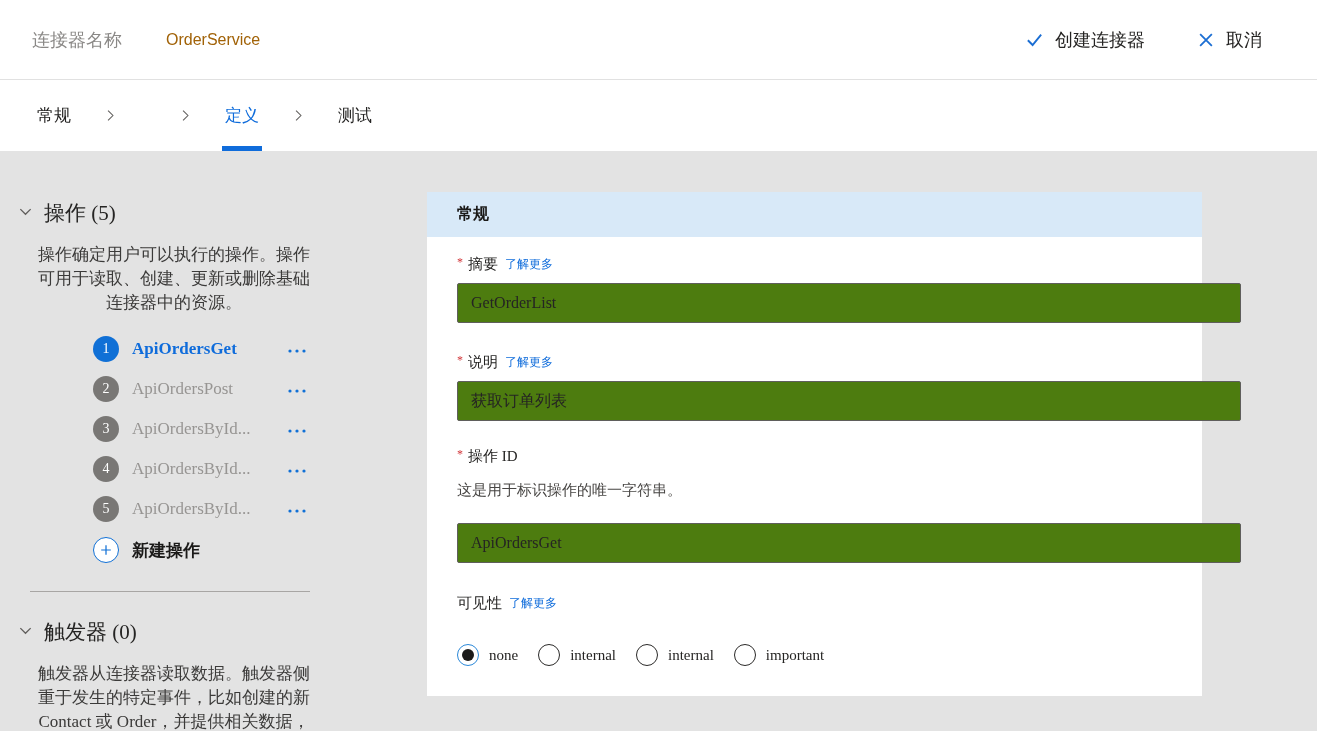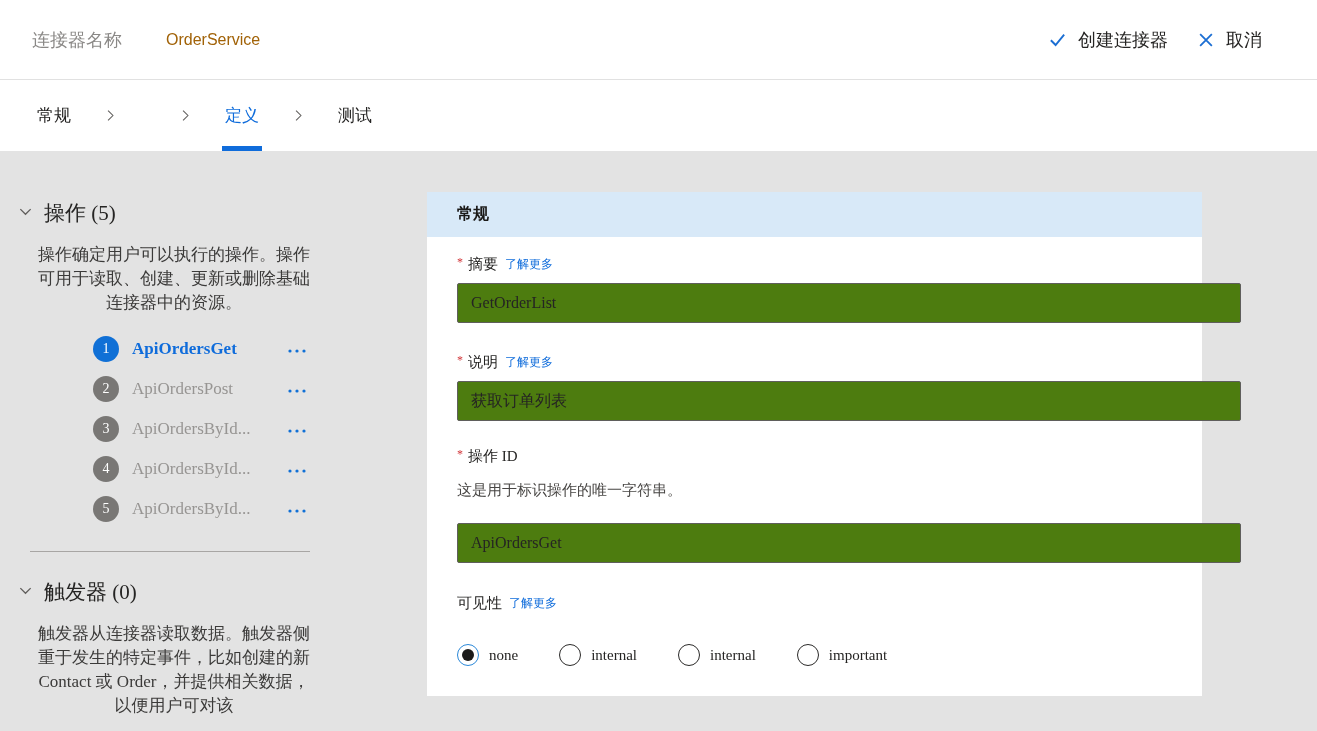--- a/index.html
+++ b/index.html
@@ -9,21 +9,21 @@
     background: #e3e3e3; color: #252423;
   }
 
   
   .topbar {
     height: 80px; background: #ffffff; border-bottom: 1px solid #e1e1e1;
     display: flex; align-items: center; padding: 0 55px 0 32px;
   }
   .topbar .name-label { color: #8a8886; font-size: 18px; }
   .topbar .name-value { margin-left: 44px; font-size: 16px; color: #a16207; }
-  .topbar .actions { margin-left: auto; display: flex; align-items: center; gap: 29px; }
+  .topbar .actions { margin-left: auto; display: flex; align-items: center; gap: 52px; }
   .top-btn {
     display: flex; align-items: center; gap: 11px; background: none; border: none;
     font-family: inherit; font-size: 18px; color: #252423; cursor: pointer;
   }
   .top-btn svg { display: block; }
 
   
   .tabbar {
     height: 71px; background: #ffffff; display: flex; align-items: center;
     padding: 0 0 0 35px;
@@ -92,21 +92,21 @@
     display: block; width: 784px; height: 40px; margin-top: 9px;
     border: 1px solid #5f5e5c; border-radius: 2px; background: #4d7c0f;
     font-family: inherit; font-size: 16px; color: #252423; padding: 0 13px;
   }
   .helper-text { margin-top: 15px; font-size: 15px; color: #484644; }
   .mt-summary { margin-top: 18px; }
   .mt-desc { margin-top: 30px; }
   .mt-opid { margin-top: 26px; }
   .mt-opid-input { margin-top: 23px; }
   .mt-visibility { margin-top: 31px; }
-  .radio-row { margin-top: 20px; display: flex; align-items: center; height: 44px; gap: 41px; }
+  .radio-row { margin-top: 20px; display: flex; align-items: center; height: 44px; gap: 20px; }
   .radio-opt { display: flex; align-items: center; gap: 10px; cursor: pointer; }
   .radio-circle {
     width: 22px; height: 22px; border-radius: 50%; border: 1.5px solid #2b2a29;
     background: #ffffff; position: relative; flex: 0 0 22px;
   }
   .radio-opt.selected .radio-circle { border: 1.5px solid #2b88d8; }
   .radio-opt.selected .radio-circle::after {
     content: ""; position: absolute; left: 50%; top: 50%; transform: translate(-50%,-50%);
     width: 12px; height: 12px; border-radius: 50%; background: #1b1a19;
   }
@@ -224,20 +224,28 @@
         <button class="op-more">
           <svg width="18" height="6" viewBox="0 0 18 6">
               <circle cx="2" cy="3" r="1.6" fill="#1070d6"></circle>
               <circle cx="9" cy="3" r="1.6" fill="#1070d6"></circle>
               <circle cx="16" cy="3" r="1.6" fill="#1070d6"></circle>
             </svg>
         </button>
       </li>
     </ul>
 
+    <div class="new-op-row">
+      <span class="new-op-circle">
+        <svg width="14" height="14" viewBox="0 0 16 16">
+            <path d="M8 2.5v11M2.5 8h11" fill="none" stroke="#1070d6" stroke-width="1.4"></path>
+          </svg>
+      </span>
+      <span class="new-op-label">新建操作</span>
+    </div>
 
     <hr class="side-divider">
 
     <div class="triggers-block">
       <div class="side-title-row">
         <span>
           <svg width="15" height="15" viewBox="0 0 16 16">
               <path d="M2.5 5.5L8 11l5.5-5.5" fill="none" stroke="#605e5c" stroke-width="1.4"></path>
             </svg>
         </span>

